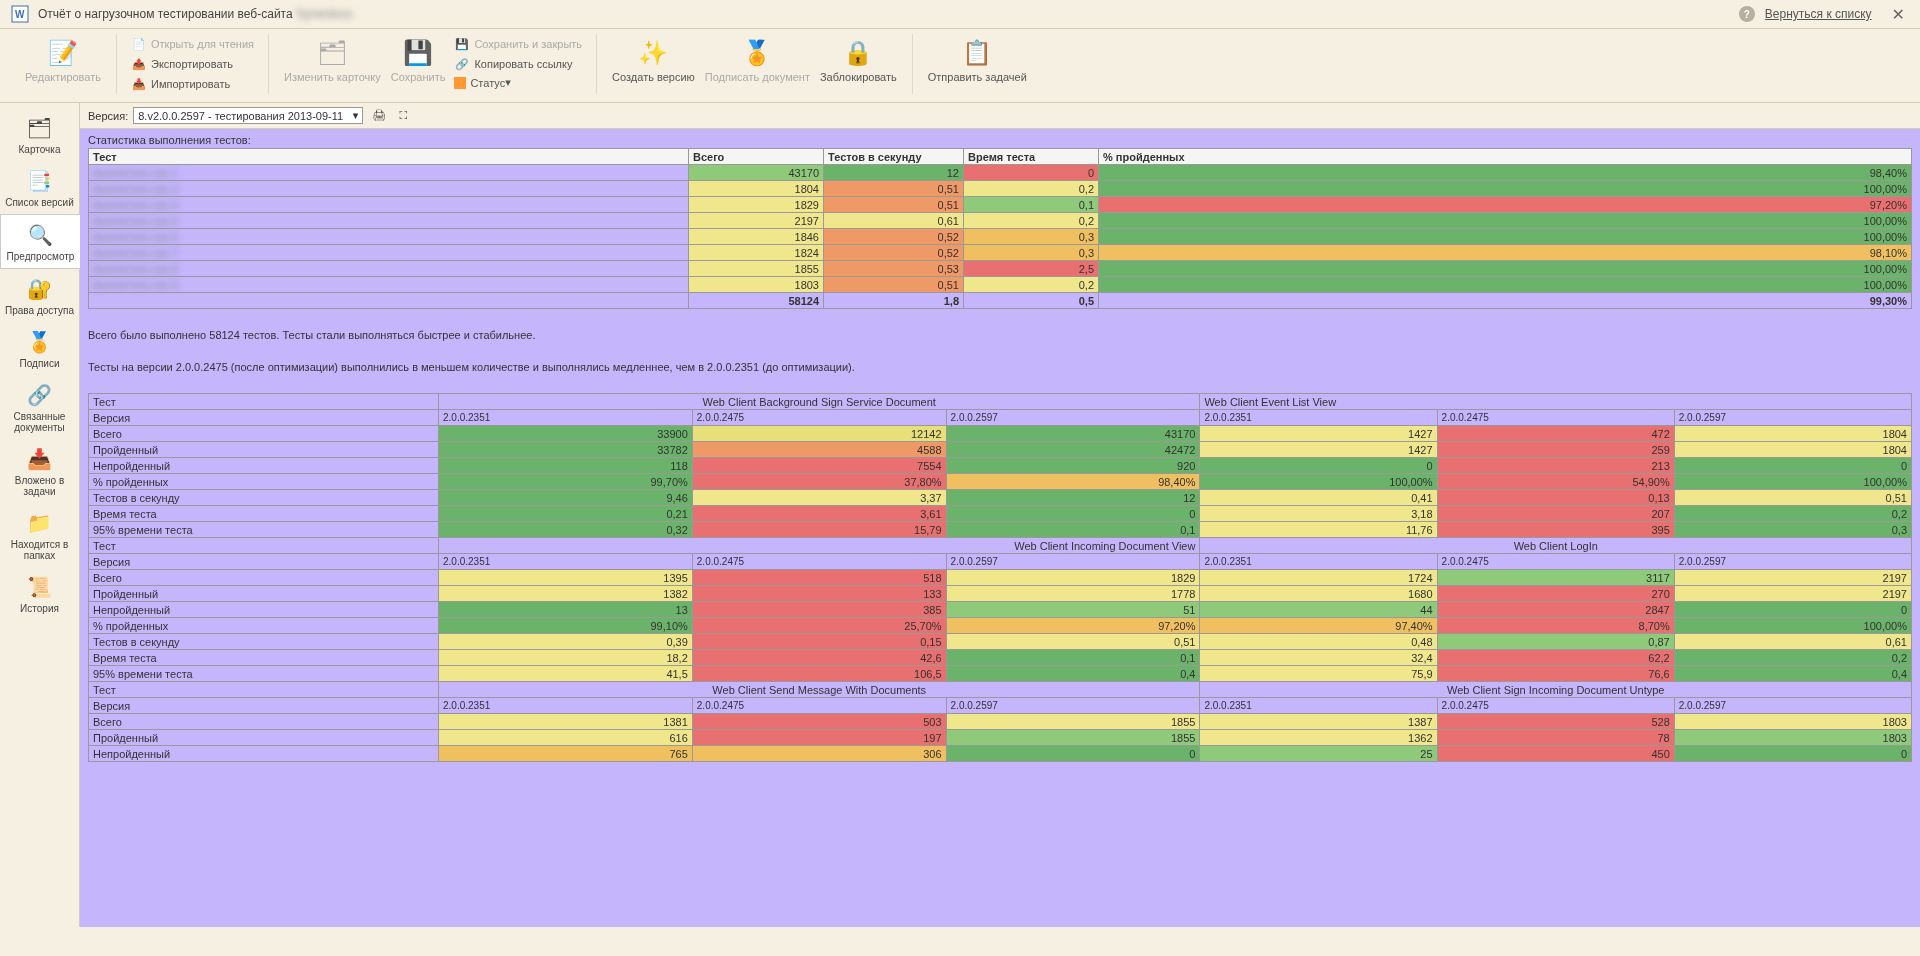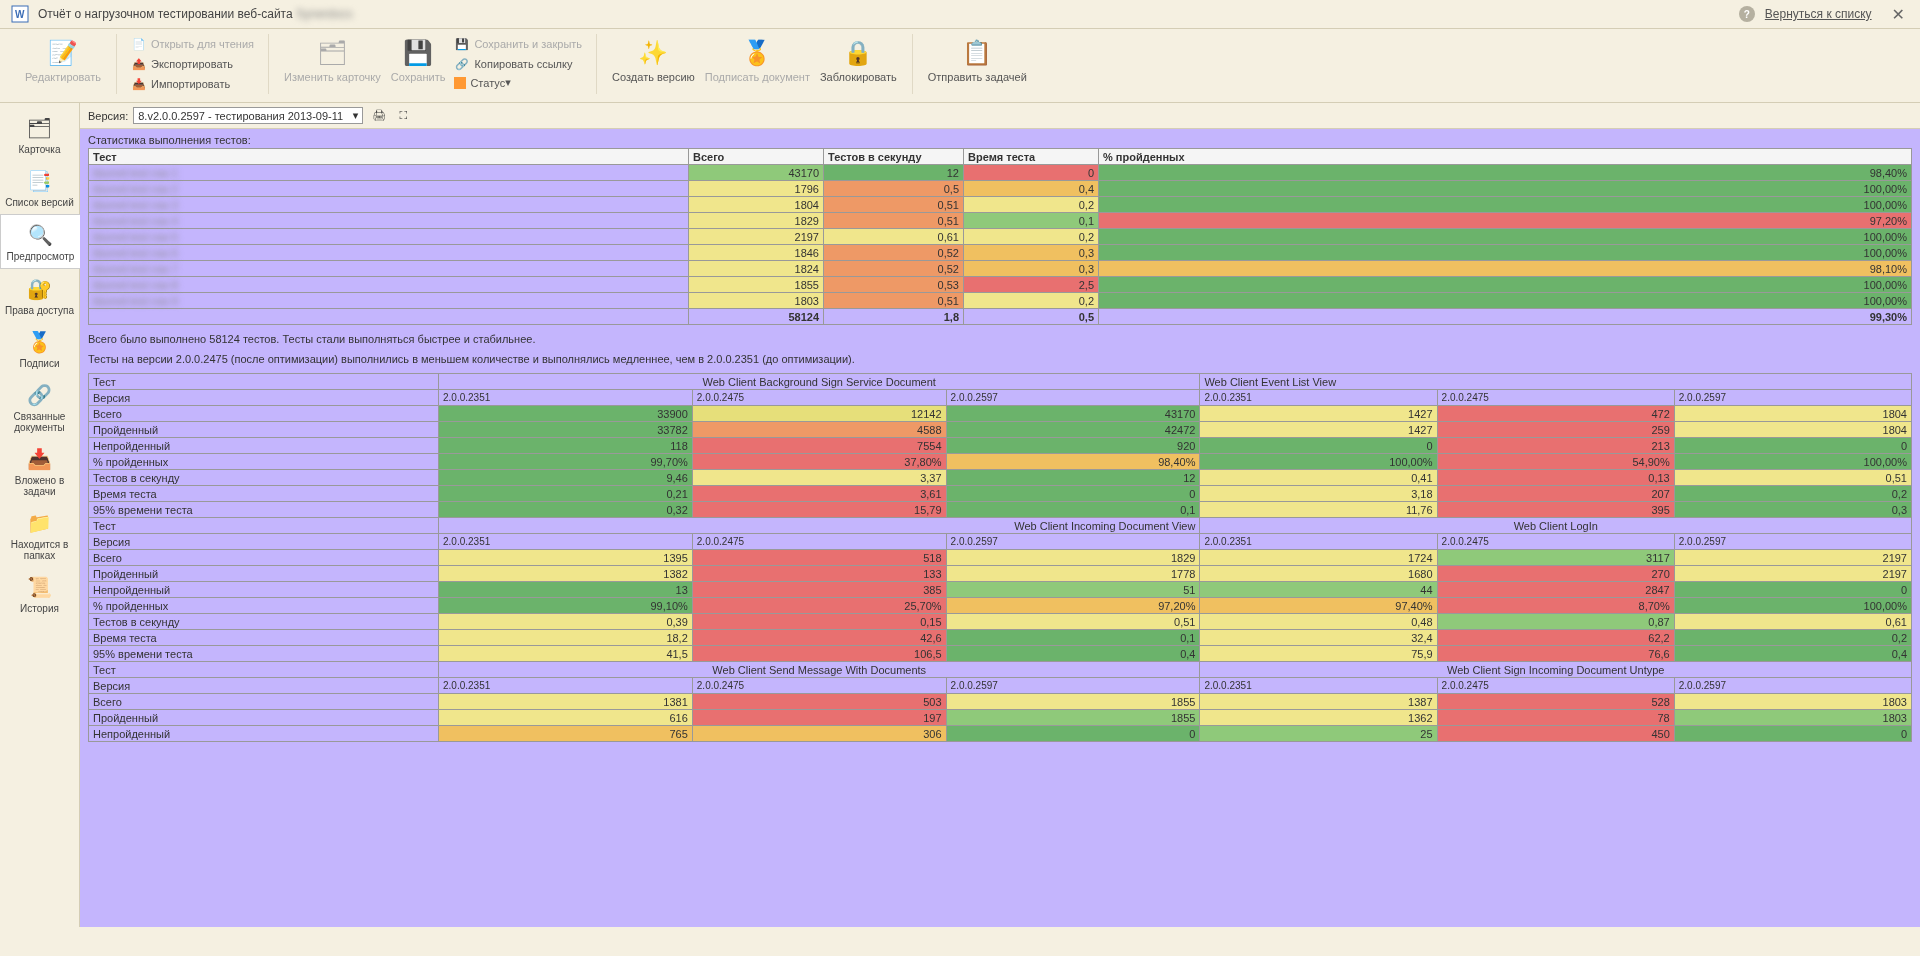--- a/index.html
+++ b/index.html
@@ -34,21 +34,21 @@
 .version-select { background:#fff; border:1px solid #999; padding:1px 4px; font-size:11px; width:230px; display:flex; justify-content:space-between; align-items:center;}
 .vbar-icon { margin-left:8px; width:16px; height:16px; display:flex; align-items:center; justify-content:center;}
 .content { padding:5px 8px;}
 .stat-title { font-size:11px; margin-bottom:2px;}
 table { border-collapse:collapse; width:100%; font-size:11px;}
 th, td { border:1px solid #999; padding:1px 4px; text-align:left; height:16px;}
 th { background:#f5f5f5; font-weight:bold;}
 .num { text-align:right;}
 .blur-cell { filter:blur(3px); color:#888;}
 .t1 th:nth-child(1){width:600px;} .t1 th:nth-child(2){width:135px;} .t1 th:nth-child(3){width:140px;} .t1 th:nth-child(4){width:135px;}
-.note { margin:8px 0; font-size:11px;}
+.note { margin:20px 0; font-size:11px;}
 .t2 th, .t2 td { height:16px;}
 .t2 .rowlabel { width:350px;}
 .t2 .datcol { width: auto;}
 .c-g1{background:#6bb36b;} .c-g2{background:#8fc97a;} .c-y1{background:#e6df7a;} .c-y2{background:#f0e68c;} .c-o1{background:#f0c060;} .c-o2{background:#ee9966;} .c-r1{background:#e87070;}
 .bold td { font-weight:bold;}
 </style>
 </head>
 <body>
 
 <div class="titlebar">
@@ -198,27 +198,20 @@
               <th>% пройденных</th>
             </tr>
             <tr>
               <td class="blur-cell">blurred test row 1</td>
               <td class="num c-g2">43170</td>
               <td class="num c-g1">12</td>
               <td class="num c-r1">0</td>
               <td class="num c-g1">98,40%</td>
             </tr>
             <tr>
-              <td class="blur-cell">blurred test row 2</td>
-              <td class="num c-y2">1796</td>
-              <td class="num c-o2">0,5</td>
-              <td class="num c-o1">0,4</td>
-              <td class="num c-g1">100,00%</td>
-            </tr>
-            <tr>
               <td class="blur-cell">blurred test row 3</td>
               <td class="num c-y2">1804</td>
               <td class="num c-o2">0,51</td>
               <td class="num c-y2">0,2</td>
               <td class="num c-g1">100,00%</td>
             </tr>
             <tr>
               <td class="blur-cell">blurred test row 4</td>
               <td class="num c-y2">1829</td>
               <td class="num c-o2">0,51</td>

